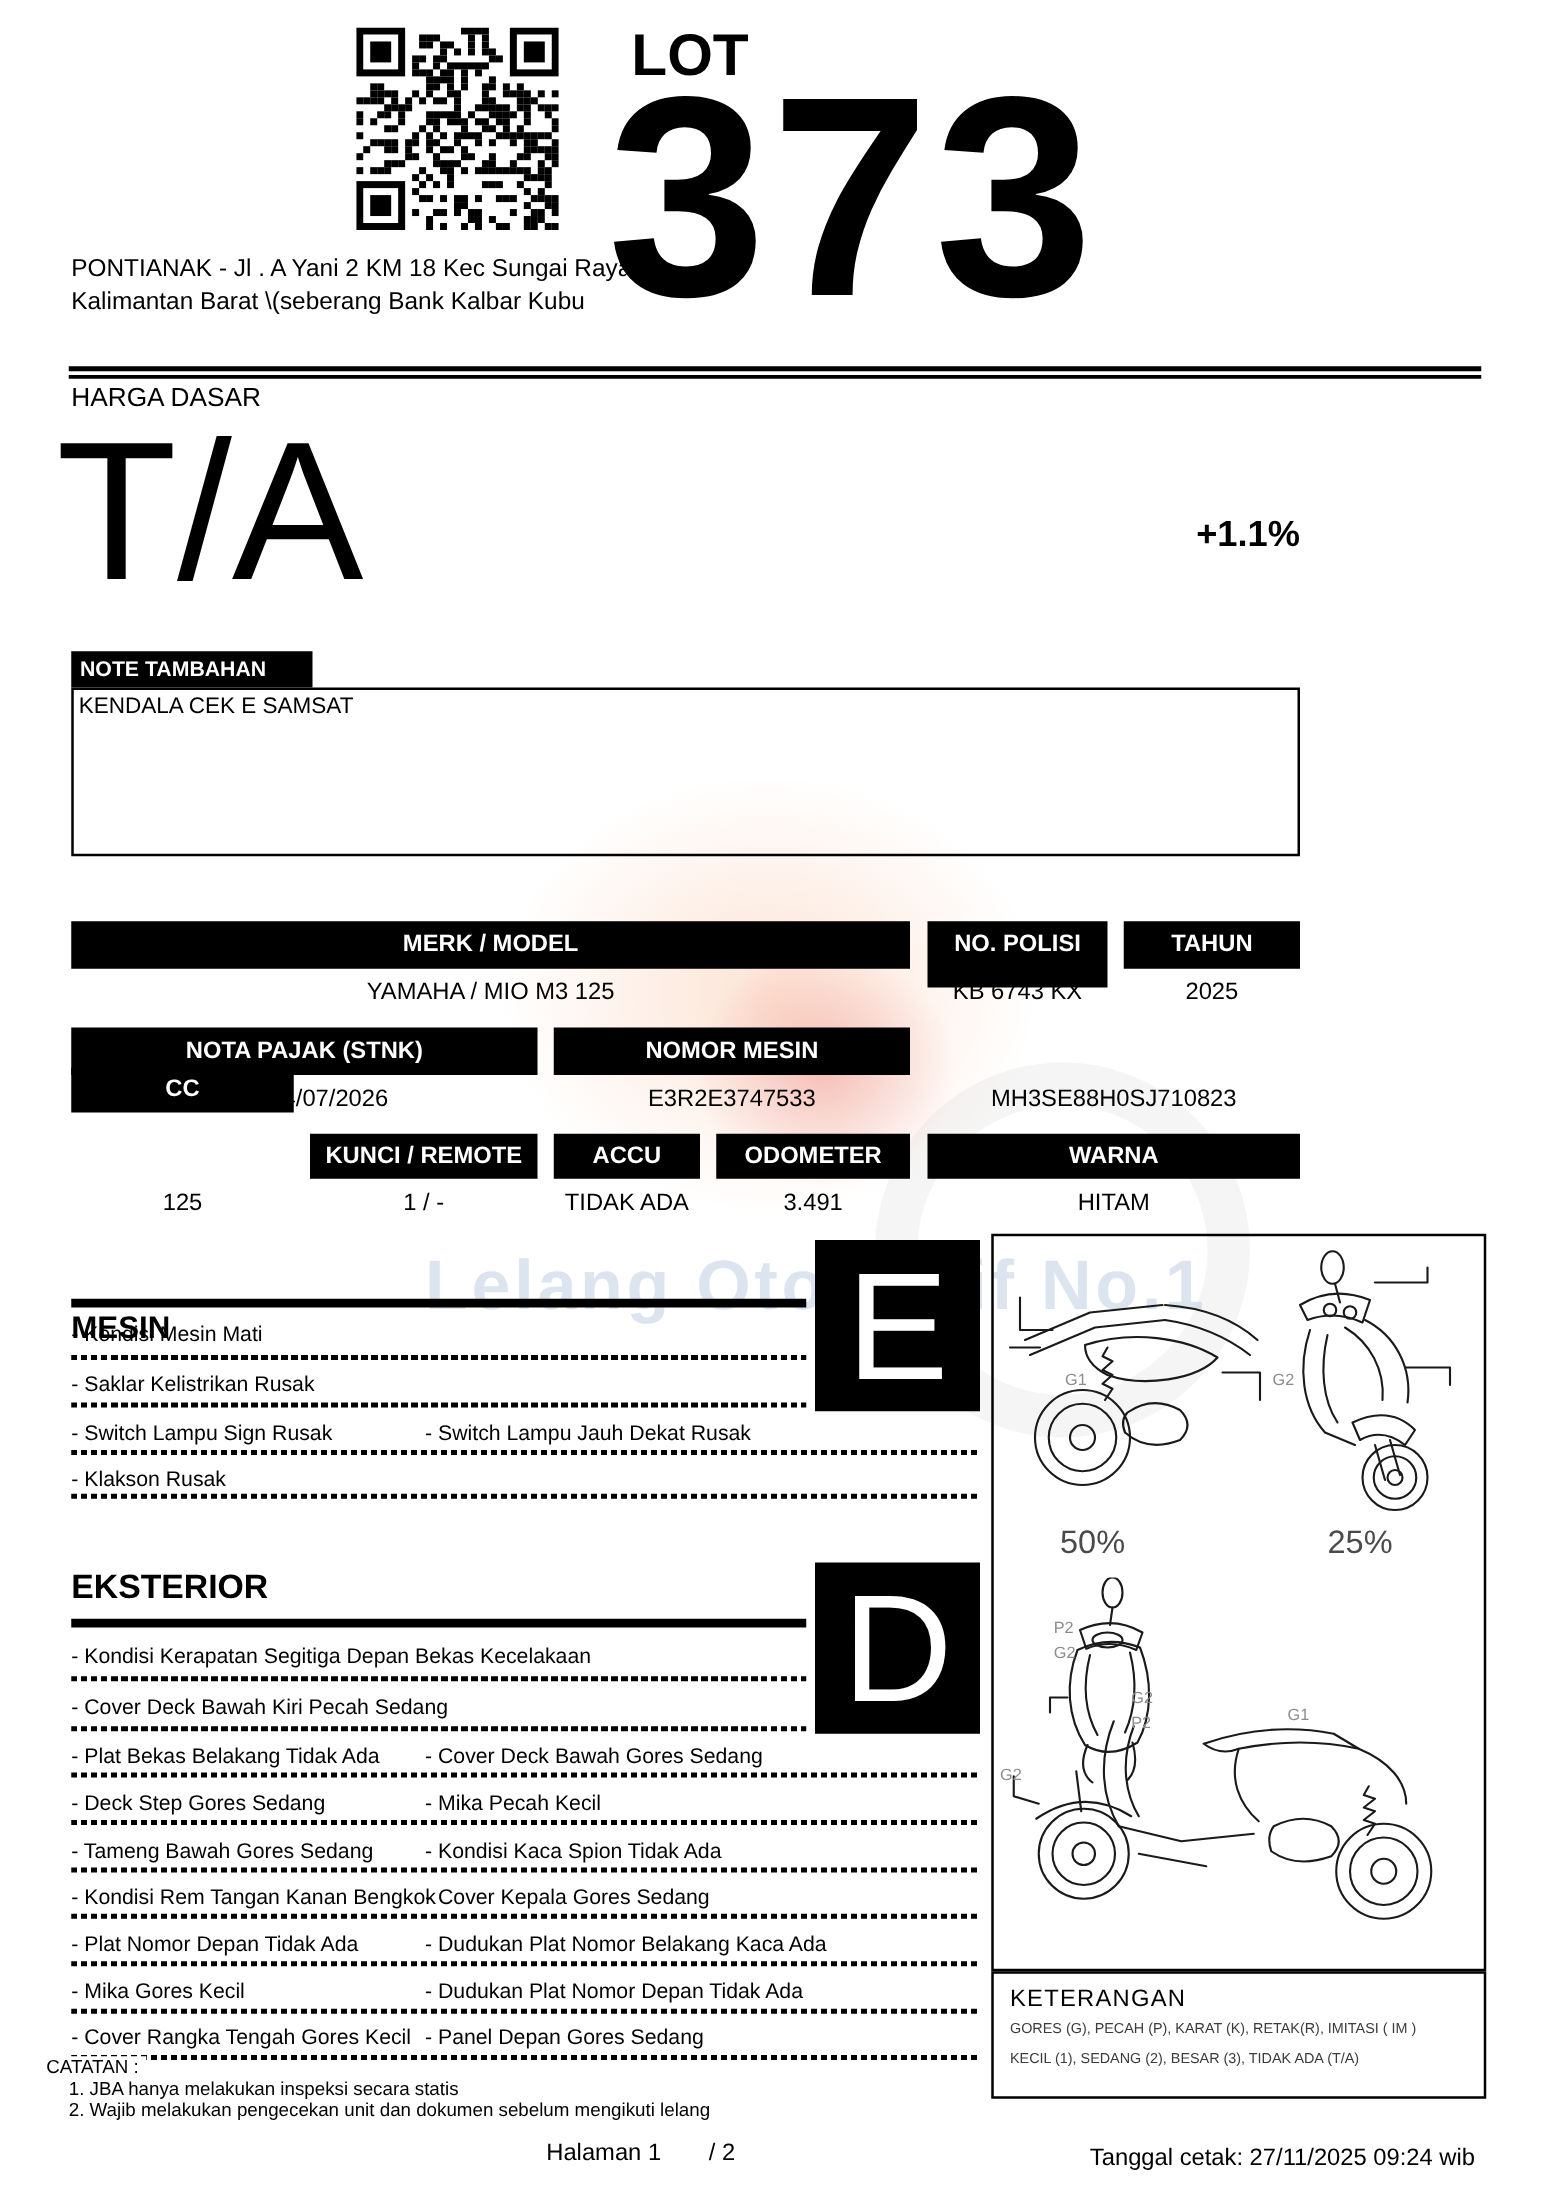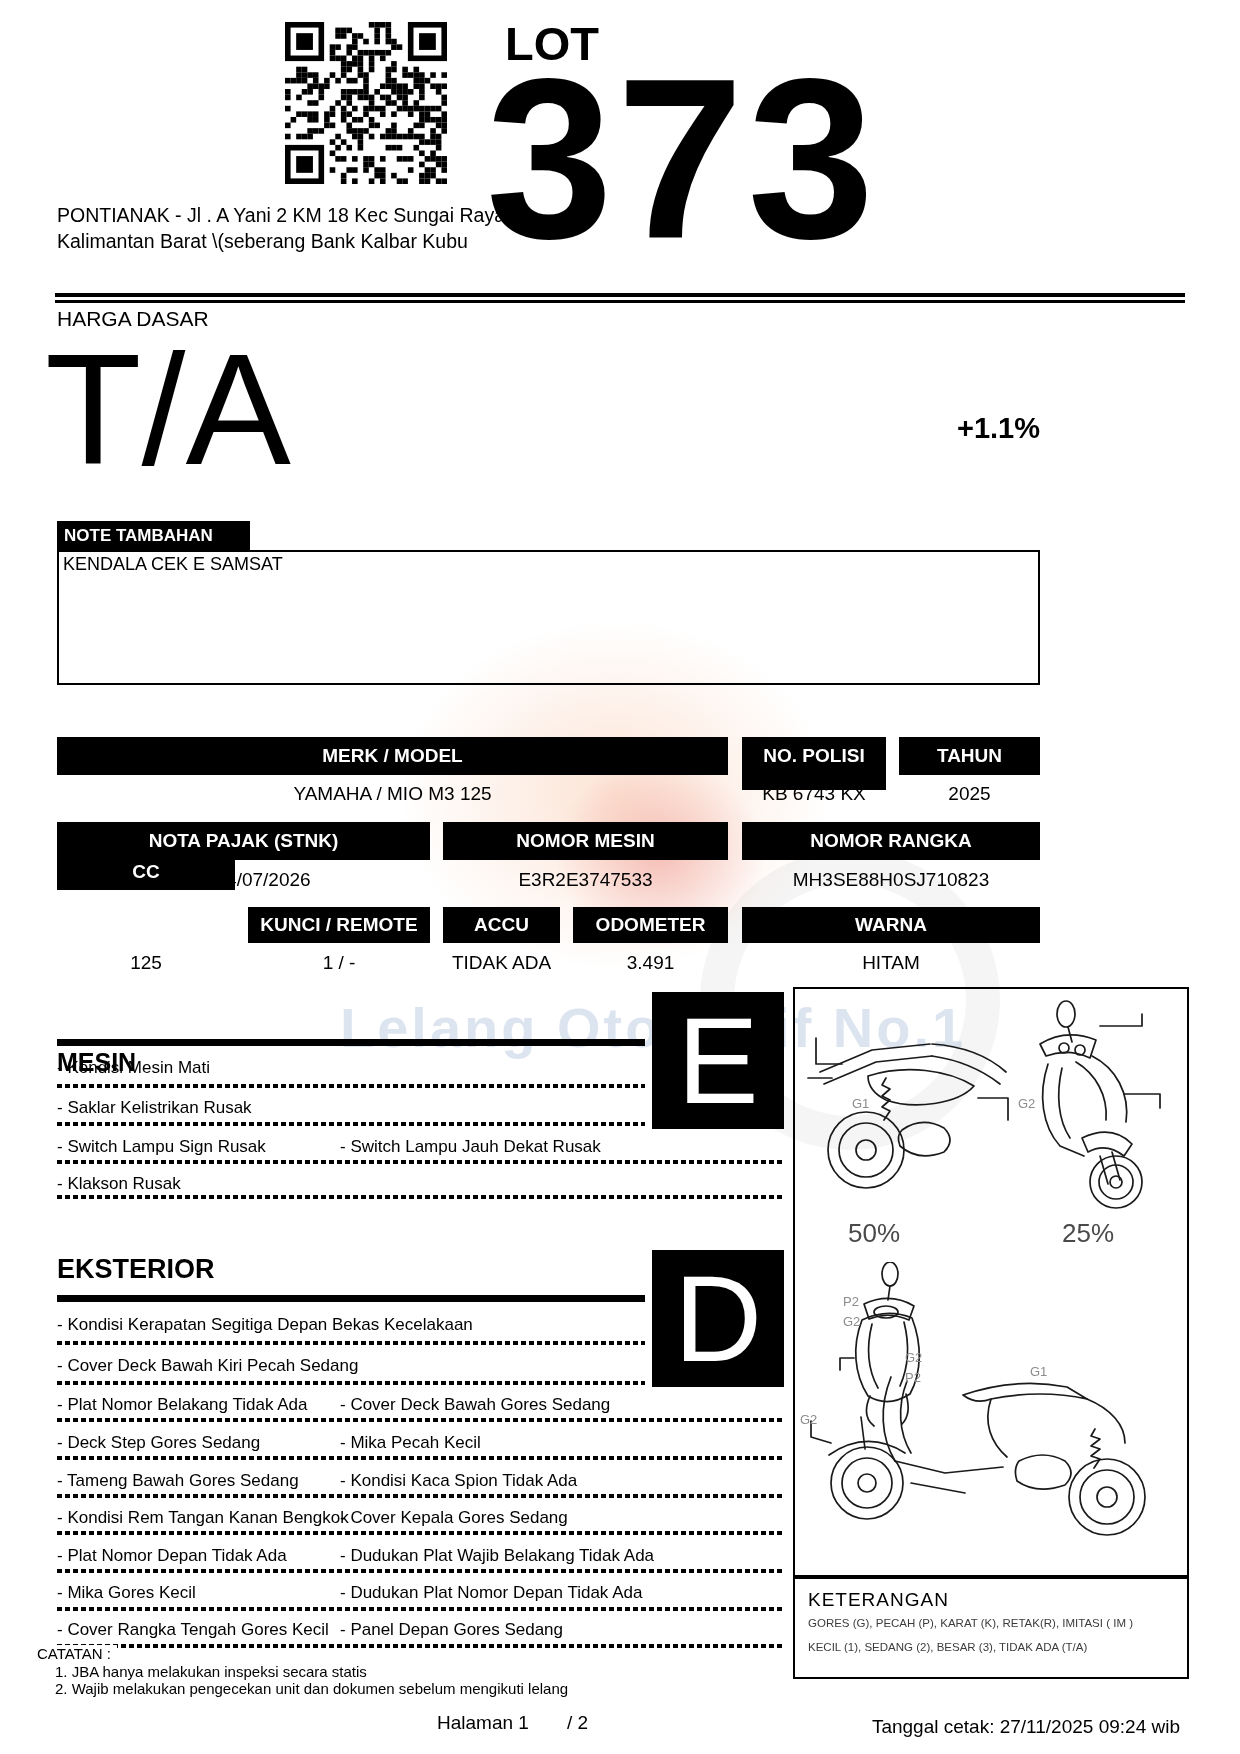--- a/index.html
+++ b/index.html
@@ -352,21 +352,20 @@
 
   <div class="abs hdr" style="left:57px;top:737px;width:671px;height:38px;line-height:38px">MERK / MODEL</div>
   <div class="abs hdr" style="left:742px;top:737px;width:144px;height:53px;line-height:38px">NO. POLISI</div>
   <div class="abs hdr" style="left:899px;top:737px;width:141px;height:38px;line-height:38px">TAHUN</div>
   <div class="abs val" style="left:57px;top:783px;width:671px">YAMAHA / MIO M3 125</div>
   <div class="abs val" style="left:742px;top:783px;width:144px">KB 6743 KX</div>
   <div class="abs val" style="left:899px;top:783px;width:141px">2025</div>
 
   <div class="abs hdr" style="left:443px;top:822px;width:285px;height:38px;line-height:38px">NOMOR MESIN</div>
   <div class="abs hdr" style="left:57px;top:822px;width:373px;height:38px;line-height:38px">NOTA PAJAK (STNK)</div>
-  <div class="abs hdr" style="left:742px;top:822px;width:298px;height:38px;line-height:38px">NOMOR RANGKA</div>
   <div class="abs val" style="left:57px;top:869px;width:373px">Ada 14/07/2026</div>
   <div class="abs val" style="left:443px;top:869px;width:285px">E3R2E3747533</div>
   <div class="abs val" style="left:742px;top:869px;width:298px">MH3SE88H0SJ710823</div>
 
   <div class="abs hdr" style="left:57px;top:854px;width:178px;height:36px;line-height:36px">CC</div>
   <div class="abs hdr" style="left:248px;top:907px;width:182px;height:36px;line-height:36px">KUNCI / REMOTE</div>
   <div class="abs hdr" style="left:443px;top:907px;width:117px;height:36px;line-height:36px">ACCU</div>
   <div class="abs hdr" style="left:573px;top:907px;width:155px;height:36px;line-height:36px">ODOMETER</div>
   <div class="abs hdr" style="left:742px;top:907px;width:298px;height:36px;line-height:36px">WARNA</div>
   <div class="abs val" style="left:57px;top:952px;width:178px">125</div>
@@ -394,34 +393,34 @@
   <div class="abs z1" style="left:57px;top:1254px;font-size:27px;font-weight:bold">EKSTERIOR</div>
   <div class="abs rule" style="left:57px;top:1295px;width:588px"></div>
   <div class="abs gradebox" style="left:652px;top:1250px;width:132px;height:137px">
     <span>D</span>
   </div>
 
   <div class="abs item" style="left:57px;top:1315px">- Kondisi Kerapatan Segitiga Depan Bekas Kecelakaan</div>
   <div class="abs dots" style="left:57px;top:1341px;width:588px"></div>
   <div class="abs item" style="left:57px;top:1356px">- Cover Deck Bawah Kiri Pecah Sedang</div>
   <div class="abs dots" style="left:57px;top:1381px;width:588px"></div>
-  <div class="abs item" style="left:57px;top:1395px">- Plat Nomor Belakang Tidak Ada</div>
+  <div class="abs item" style="left:57px;top:1395px">- Plat Bekas Belakang Tidak Ada</div>
   <div class="abs item" style="left:340px;top:1395px">- Cover Deck Bawah Gores Sedang</div>
   <div class="abs dots" style="left:57px;top:1418px;width:726px"></div>
   <div class="abs item" style="left:57px;top:1433px">- Deck Step Gores Sedang</div>
   <div class="abs item" style="left:340px;top:1433px">- Mika Pecah Kecil</div>
   <div class="abs dots" style="left:57px;top:1456px;width:726px"></div>
   <div class="abs item" style="left:57px;top:1471px">- Tameng Bawah Gores Sedang</div>
   <div class="abs item" style="left:340px;top:1471px">- Kondisi Kaca Spion Tidak Ada</div>
   <div class="abs dots" style="left:57px;top:1494px;width:726px"></div>
   <div class="abs item" style="left:57px;top:1508px">- Kondisi Rem Tangan Kanan Bengkok</div>
   <div class="abs item" style="left:340px;top:1508px">- Cover Kepala Gores Sedang</div>
   <div class="abs dots" style="left:57px;top:1531px;width:726px"></div>
   <div class="abs item" style="left:57px;top:1546px">- Plat Nomor Depan Tidak Ada</div>
-  <div class="abs item" style="left:340px;top:1546px">- Dudukan Plat Wajib Belakang Tidak Ada</div>
+  <div class="abs item" style="left:340px;top:1546px">- Dudukan Plat Nomor Belakang Kaca Ada</div>
   <div class="abs dots" style="left:57px;top:1569px;width:726px"></div>
   <div class="abs item" style="left:57px;top:1583px">- Mika Gores Kecil</div>
   <div class="abs item" style="left:340px;top:1583px">- Dudukan Plat Nomor Depan Tidak Ada</div>
   <div class="abs dots" style="left:57px;top:1607px;width:726px"></div>
   <div class="abs item" style="left:57px;top:1620px">- Cover Rangka Tengah Gores Kecil</div>
   <div class="abs item" style="left:340px;top:1620px">- Panel Depan Gores Sedang</div>
   <div class="abs dots" style="left:57px;top:1644px;width:726px"></div>
 
   <div class="abs z2" style="left:37px;top:1645px;font-size:15px;background:#fff;padding-right:6px">CATATAN :</div>
   <div class="abs z1" style="left:55px;top:1663px;font-size:15px">1. JBA hanya melakukan inspeksi secara statis</div>

